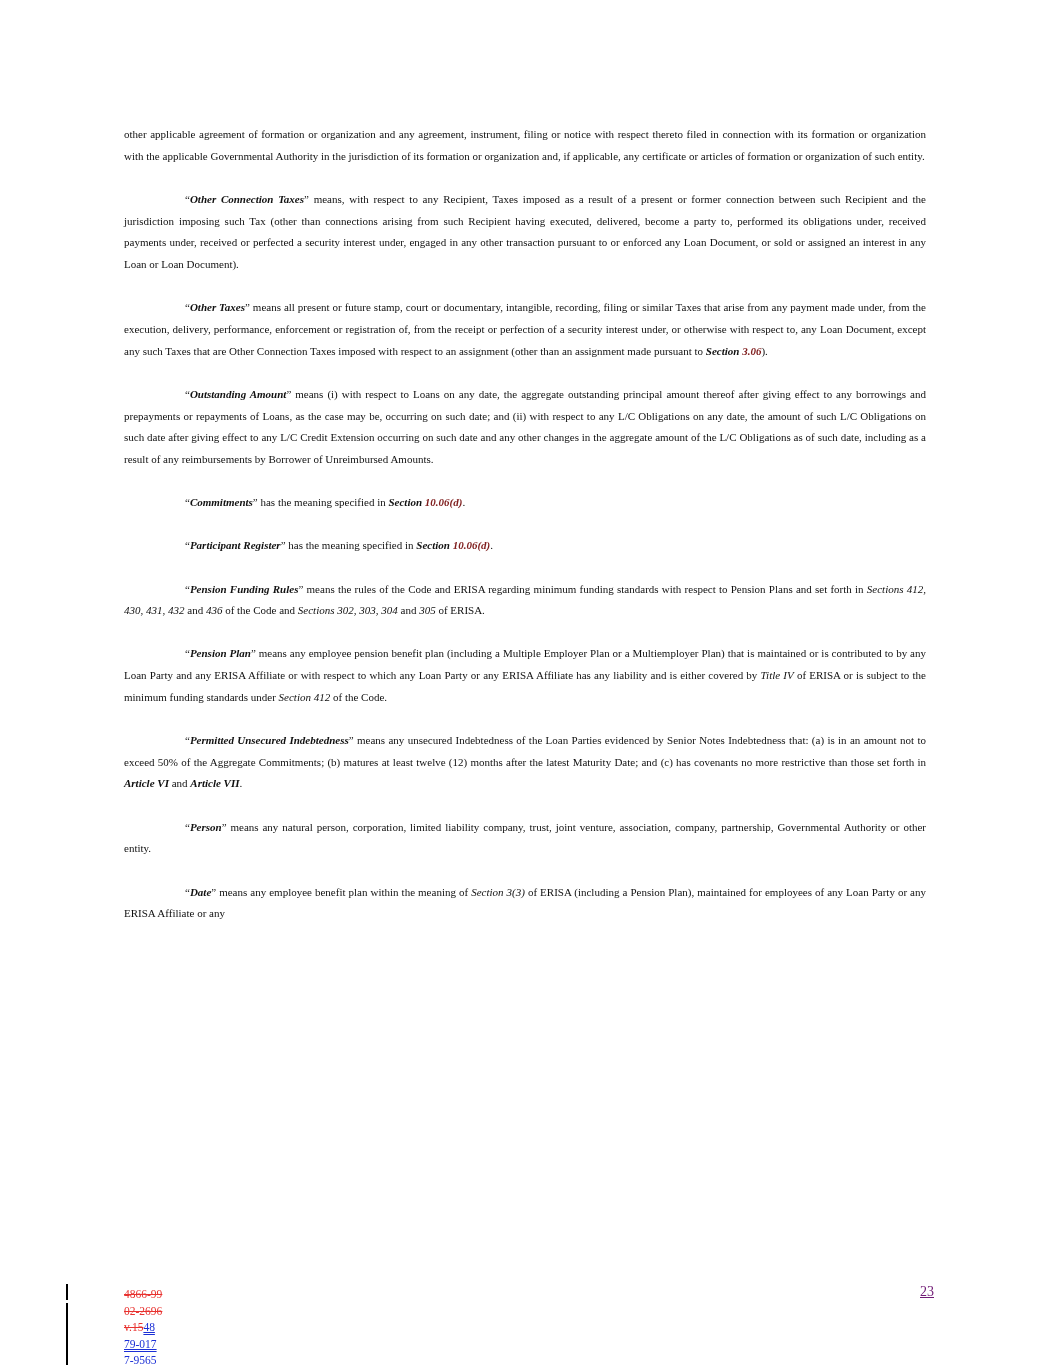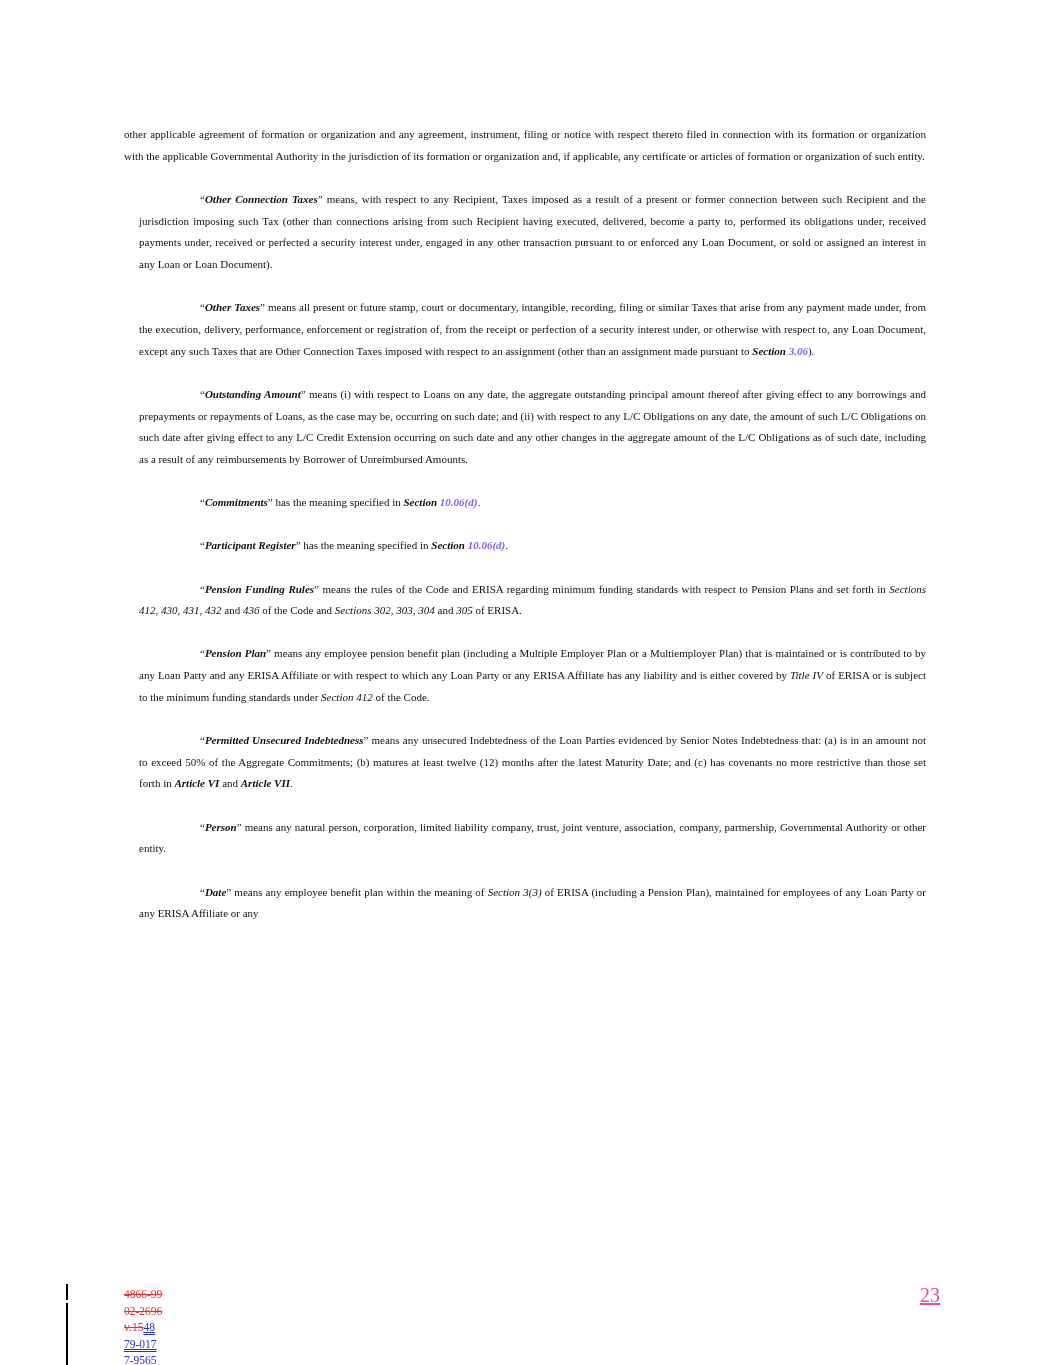--- a/index.html
+++ b/index.html
@@ -22,46 +22,45 @@
       width: 802px;
     }
     .para {
       font-size: 11px;
       line-height: 21.7px;
       text-align: justify;
       margin: 0 0 21.5px 0;
     }
     .para.indent {
       text-indent: 61px;
-      margin-left: 15px;
     }
     .term {
       font-weight: bold;
       font-style: italic;
     }
     .sec-label {
       font-weight: bold;
       font-style: italic;
     }
     .xref {
       font-weight: bold;
       font-style: italic;
-      color: #8b5cf6;
+      color: #7f1d1d;
       text-decoration: none;
       cursor: pointer;
     }
     .ital {
       font-style: italic;
     }
     .page-number {
       position: absolute;
       left: 920px;
       top: 1284px;
-      font-size: 20px;
-      color: #ec4899;
+      font-size: 14px;
+      color: #701a75;
       text-decoration: underline;
     }
     .footer-id {
       position: absolute;
       left: 124px;
       top: 1286px;
       font-size: 11.5px;
       line-height: 16.6px;
     }
     .footer-id .line {

